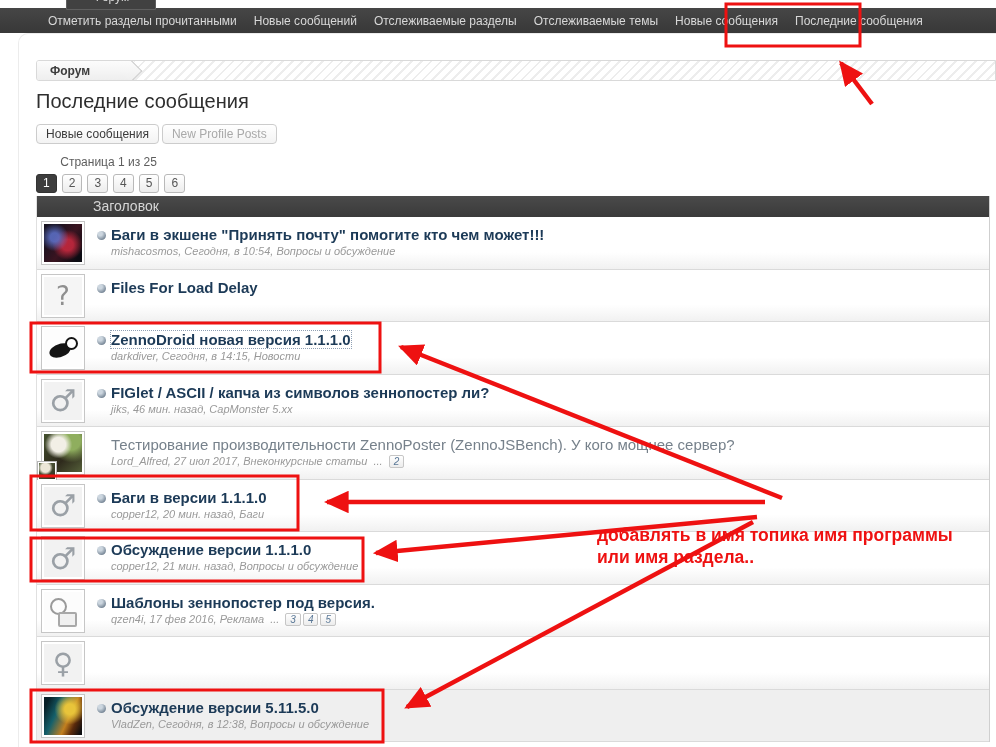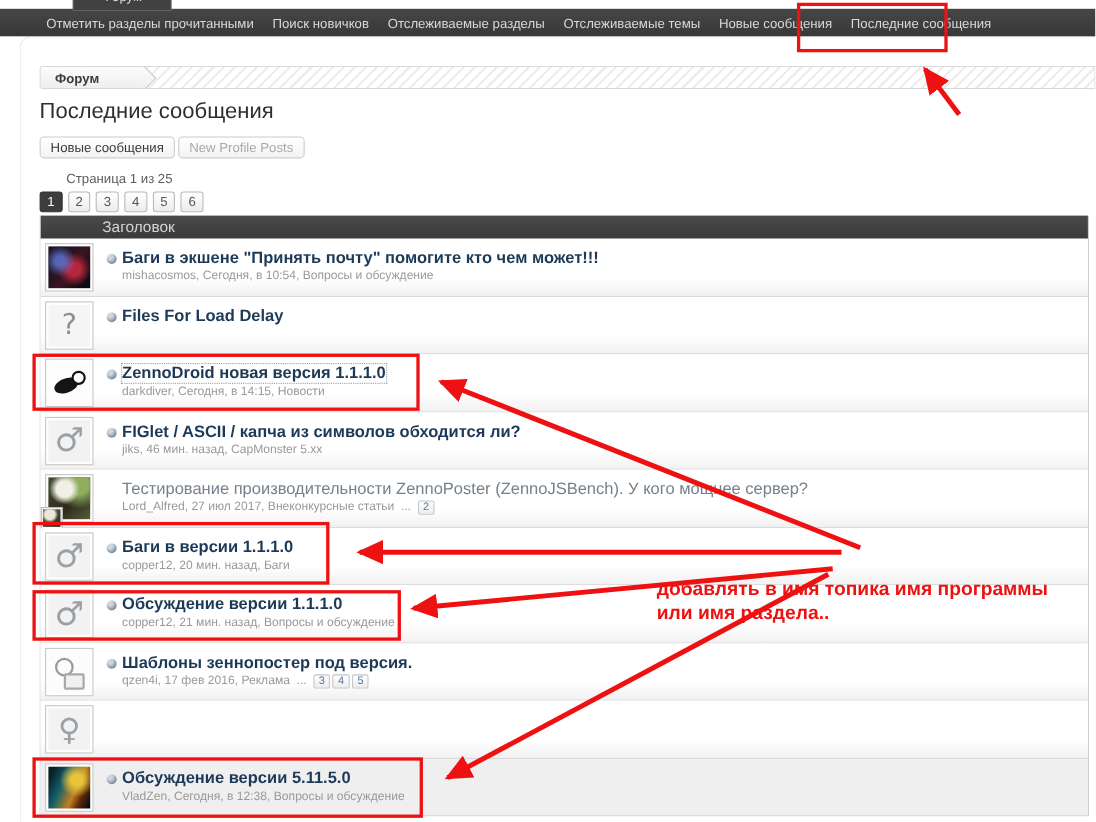--- a/index.html
+++ b/index.html
@@ -5,21 +5,21 @@
   html,body{margin:0;padding:0;background:#fff;}
   #screen{position:relative;width:996px;height:747px;background:#fff;overflow:hidden;
           font-family:"Liberation Sans",sans-serif;--anno:#ee1111;}
 
   
   .navtab{position:absolute;left:66px;top:-14px;width:88px;height:22px;z-index:3;
           background:#414141;border:1px solid #5f5f5f;border-radius:7px 7px 0 0;
           color:#d9d9d9;font-size:12px;text-align:center;line-height:20px;overflow:hidden;}
   .navbar{position:absolute;left:0;top:8px;width:996px;height:25px;z-index:2;
           background:linear-gradient(#464646,#383838);}
-  .nav-items{display:flex;align-items:center;height:25px;padding-left:42px;gap:17px;}
+  .nav-items{display:flex;align-items:center;height:25px;padding-left:32px;gap:17px;margin-left:16px;}
   .nav-item{color:#d8d8d8;font-size:12px;white-space:nowrap;cursor:pointer;}
 
   
   .panel{position:absolute;left:18px;top:33px;width:978px;height:714px;background:#fff;
          border-left:1px solid #ececec;border-top:1px solid #ececec;border-radius:10px 0 0 0;}
 
   
   .breadcrumb{position:absolute;left:36px;top:60px;width:960px;height:21px;z-index:4;
               border:1px solid #d9d9d9;border-radius:3px 0 0 3px;box-sizing:border-box;overflow:hidden;
               background:repeating-linear-gradient(135deg,#fff 0 5px,#ededed 5px 7px);}
@@ -86,21 +86,21 @@
   .mini-avatar::after{content:"";display:block;width:16px;height:16px;
       background:radial-gradient(circle at 40% 30%,#ece7d8 0 30%,rgba(236,231,216,0) 50%),
                  linear-gradient(135deg,#5a6a45,#2f2c1e);}
   .row-main{margin-left:60px;padding-top:9px;}
   .title-line{position:relative;padding-left:14px;line-height:17px;white-space:nowrap;}
   .dot{position:absolute;left:0;top:5px;width:9px;height:9px;border-radius:50%;
        background:radial-gradient(circle at 35% 30%,#ccd6df 0 25%,#7e8d9c 70%,#5a6b7c);}
   .title{font-size:15px;font-weight:bold;color:#1c3a57;text-decoration:none;cursor:pointer;}
   .title.read{font-weight:normal;color:#76818b;}
   .title.focused{outline:1px dotted #8fa0b4;}
-  .meta{margin-left:14px;margin-top:2px;font-size:11px;color:#999;white-space:nowrap;}
+  .meta{margin-left:14px;margin-top:2px;font-size:11px;color:#999;white-space:nowrap;font-style:italic;}
   .ell{margin:0 4px 0 6px;color:#999;}
   .pbadge{display:inline-block;font-size:10px;color:#5a7897;background:linear-gradient(#fff,#ececec);
       border:1px solid #c6c6c6;border-radius:2px;padding:0 4px;margin-left:2px;cursor:pointer;}
 
   
   .note{position:absolute;left:597px;top:524px;z-index:40;color:var(--anno);
         font-size:17.5px;font-weight:bold;line-height:22px;white-space:nowrap;}
   .anno{position:absolute;left:0;top:0;z-index:50;pointer-events:none;}
   .abox{fill:none;stroke:var(--anno);stroke-width:3;}
   .aline{stroke:var(--anno);stroke-width:4.5;}
@@ -111,21 +111,21 @@
 
 <div id="screen" style="--anno: #ee1111;">
 
   <div class="navtab">
     <span>Форум</span>
   </div>
 
   <div class="navbar">
     <div class="nav-items">
         <span class="nav-item">Отметить разделы прочитанными</span>
-        <span class="nav-item">Поиск новичков</span>
+        <span class="nav-item">Новые сообщений</span>
         <span class="nav-item">Отслеживаемые разделы</span>
         <span class="nav-item">Отслеживаемые темы</span>
         <span class="nav-item">Новые сообщения</span>
         <span class="nav-item">Последние сообщения</span>
       </div>
   </div>
 
   <div class="panel"></div>
 
   <div class="breadcrumb">
@@ -186,21 +186,21 @@
           <div class="row-main">
             <div class="title-line"><span class="dot"></span><a class="title unread focused">ZennoDroid новая версия 1.1.1.0</a></div>
             <div class="meta"><span>darkdiver, Сегодня, в 14:15, Новости</span></div>
           </div>
         </div>
         <div class="trow">
           <div class="avatar">
             <div class="av-inner av-male-symbol">♂</div>
           </div>
           <div class="row-main">
-            <div class="title-line"><span class="dot"></span><a class="title unread">FIGlet / ASCII / капча из символов обходится ли?</a></div>
+            <div class="title-line"><span class="dot"></span><a class="title unread">FIGlet / ASCII / капча из символов зеннопостер ли?</a></div>
             <div class="meta"><span>jiks, 46 мин. назад, CapMonster 5.xx</span></div>
           </div>
         </div>
         <div class="trow">
           <div class="avatar">
             <div class="av-inner av-eagle-photo"></div>
             <div class="mini-avatar"></div>
           </div>
           <div class="row-main">
             <div class="title-line"><a class="title read">Тестирование производительности ZennoPoster (ZennoJSBench). У кого мощнее сервер?</a></div>

